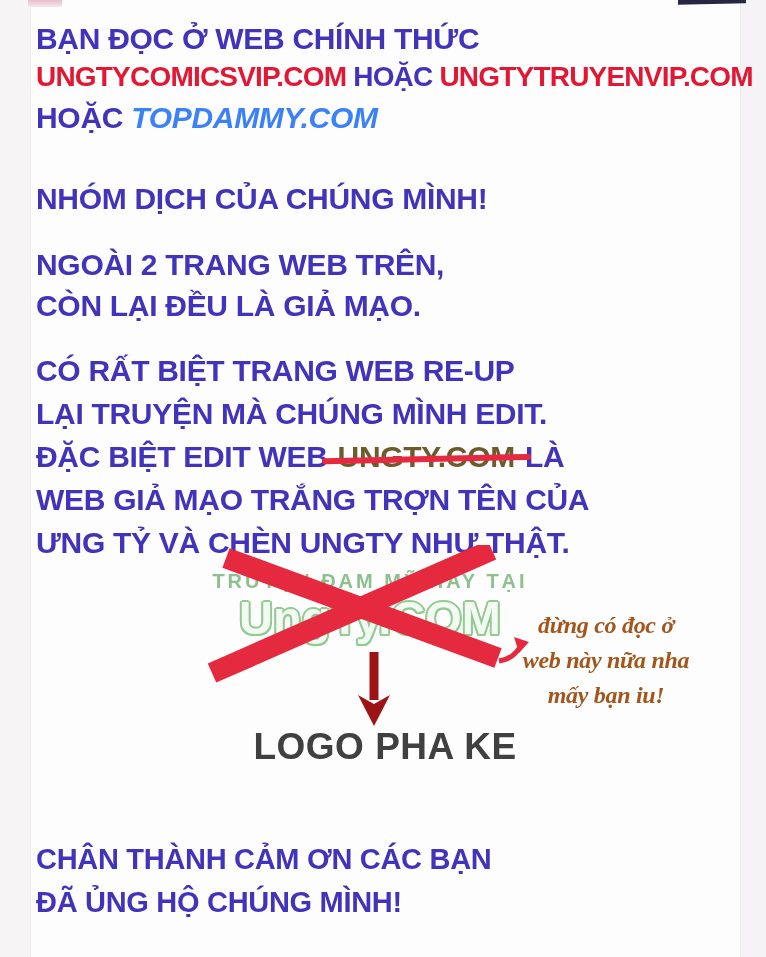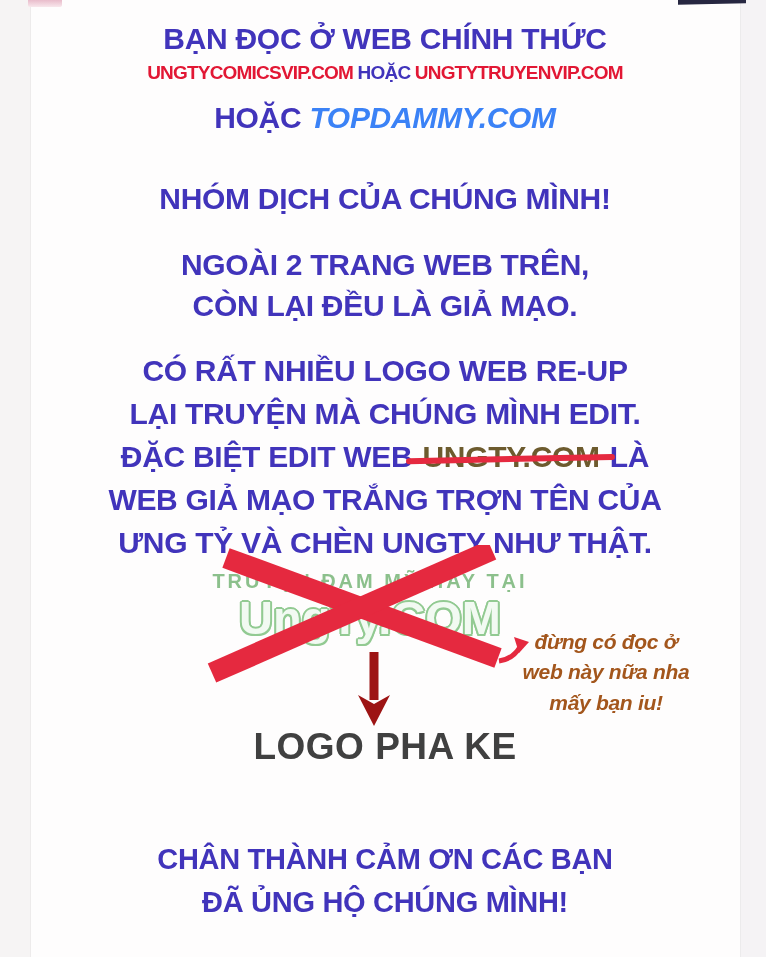--- a/index.html
+++ b/index.html
@@ -13,53 +13,53 @@
   .strip-left  { position:absolute; left:0; top:0; width:30px; height:100%;
                  background:#f6f4f4; border-right:1px solid #edebeb; }
   .strip-right { position:absolute; right:0; top:0; width:25px; height:100%;
                  background:#f5f3f5; border-left:1px solid #ecebec; }
   .tape-pink   { position:absolute; left:28px; top:0; width:34px; height:7px;
                  background:linear-gradient(#e9bccb,#f8e7ec); border-radius:0 0 2px 2px; }
   .sliver-navy { position:absolute; left:678px; top:-2px; width:68px; height:6px;
                  background:#272741; transform:skewY(-1.2deg); }
 
   
-  .tb { position:absolute; left:30px; width:710px; text-align:center;
+  .tb { position:absolute; left:36px; width:710px; 
         white-space:nowrap; line-height:1; letter-spacing:-0.3px; }
 
   .blue   { color:#4134bb; }
   .red    { color:#e21734; }
   .red2   { color:#3b82f6;font-style:italic; }
   .olive  { color:#6d5b2e; }
 
   .fs30 { font-size:30px; }
   .fs29 { font-size:29px; }
-  .fs27 { font-size:19px; letter-spacing:-0.8px; }
+  .fs27 { font-size:28px; letter-spacing:-0.8px; }
 
   .fake-domain { position:relative; display:inline-block; margin:0 10px; }
   .strike-line { position:absolute; left:-16px; right:-16px; top:45%; height:6px;
                  background:#e5293f; transform:rotate(-1.2deg); border-radius:3px; }
 
   .logo-tagline { position:absolute; left:15px; width:710px; top:570px;
                   text-align:center; font-size:20px; letter-spacing:3px;
                   color:#8cc08c; white-space:nowrap; }
   .logo-brand   { position:absolute; left:15px; width:710px; top:590px;
                   text-align:center; font-size:47px; white-space:nowrap;
                   color:#f2faf2;
                   text-shadow:-2px 0 0 #92ca92, 2px 0 0 #92ca92,
                               0 -2px 0 #92ca92, 0 2px 0 #92ca92,
                               -1.5px -1.5px 0 #92ca92, 1.5px 1.5px 0 #92ca92,
                               -1.5px 1.5px 0 #92ca92, 1.5px -1.5px 0 #92ca92; }
 
   .x-svg     { position:absolute; left:198px; top:545px; }
   .down-svg  { position:absolute; left:352px; top:648px; }
 
-  .note { position:absolute; left:516px; top:627px; width:180px;
-          text-align:center; font-size:21px; font-style:italic;
-          color:#a3561c; line-height:1.45; letter-spacing:-0.3px; }
+  .note { position:absolute; left:516px; top:608px; width:180px;
+          text-align:center; font-size:24px; font-style:italic;
+          color:#a3561c; line-height:1.45; letter-spacing:-0.3px;font-family:Liberation Serif, serif; }
   .note div { white-space:nowrap; }
 
   .caption { position:absolute; left:30px; width:710px; top:728px;
              text-align:center; font-size:37px; letter-spacing:0.5px;
              color:#404040; line-height:1; white-space:nowrap; }
 </style>
 </head>
 <body>
 
 <div class="page">
@@ -80,21 +80,21 @@
   <div class="tb fs30" style="top:103px">
     <span class="blue">HOẶC</span>
     <span class="red2">TOPDAMMY.COM</span>
   </div>
 
   <div class="tb fs30 blue" style="top:184px">NHÓM DỊCH CỦA CHÚNG MÌNH!</div>
 
   <div class="tb fs30 blue" style="top:250px">NGOÀI 2 TRANG WEB TRÊN,</div>
   <div class="tb fs30 blue" style="top:291px">CÒN LẠI ĐỀU LÀ GIẢ MẠO.</div>
 
-  <div class="tb fs30 blue" style="top:356px">CÓ RẤT NHIỀU LOGO WEB RE-UP</div>
+  <div class="tb fs30 blue" style="top:356px">CÓ RẤT BIỆT TRANG WEB RE-UP</div>
   <div class="tb fs30 blue" style="top:399px">LẠI TRUYỆN MÀ CHÚNG MÌNH EDIT.</div>
 
   <div class="tb fs30" style="top:442px">
     <span class="blue">ĐẶC BIỆT EDIT WEB</span><span class="fake-domain olive"><span>UNGTY.COM</span><span class="strike-line"></span></span><span class="blue">LÀ</span>
   </div>
 
   <div class="tb fs30 blue" style="top:485px">WEB GIẢ MẠO TRẮNG TRỢN TÊN CỦA</div>
   <div class="tb fs30 blue" style="top:528px">ƯNG TỶ VÀ CHÈN UNGTY NHƯ THẬT.</div>
 
   <div class="logo-tagline">TRUYỆN ĐAM MỸ HAY TẠI</div>

